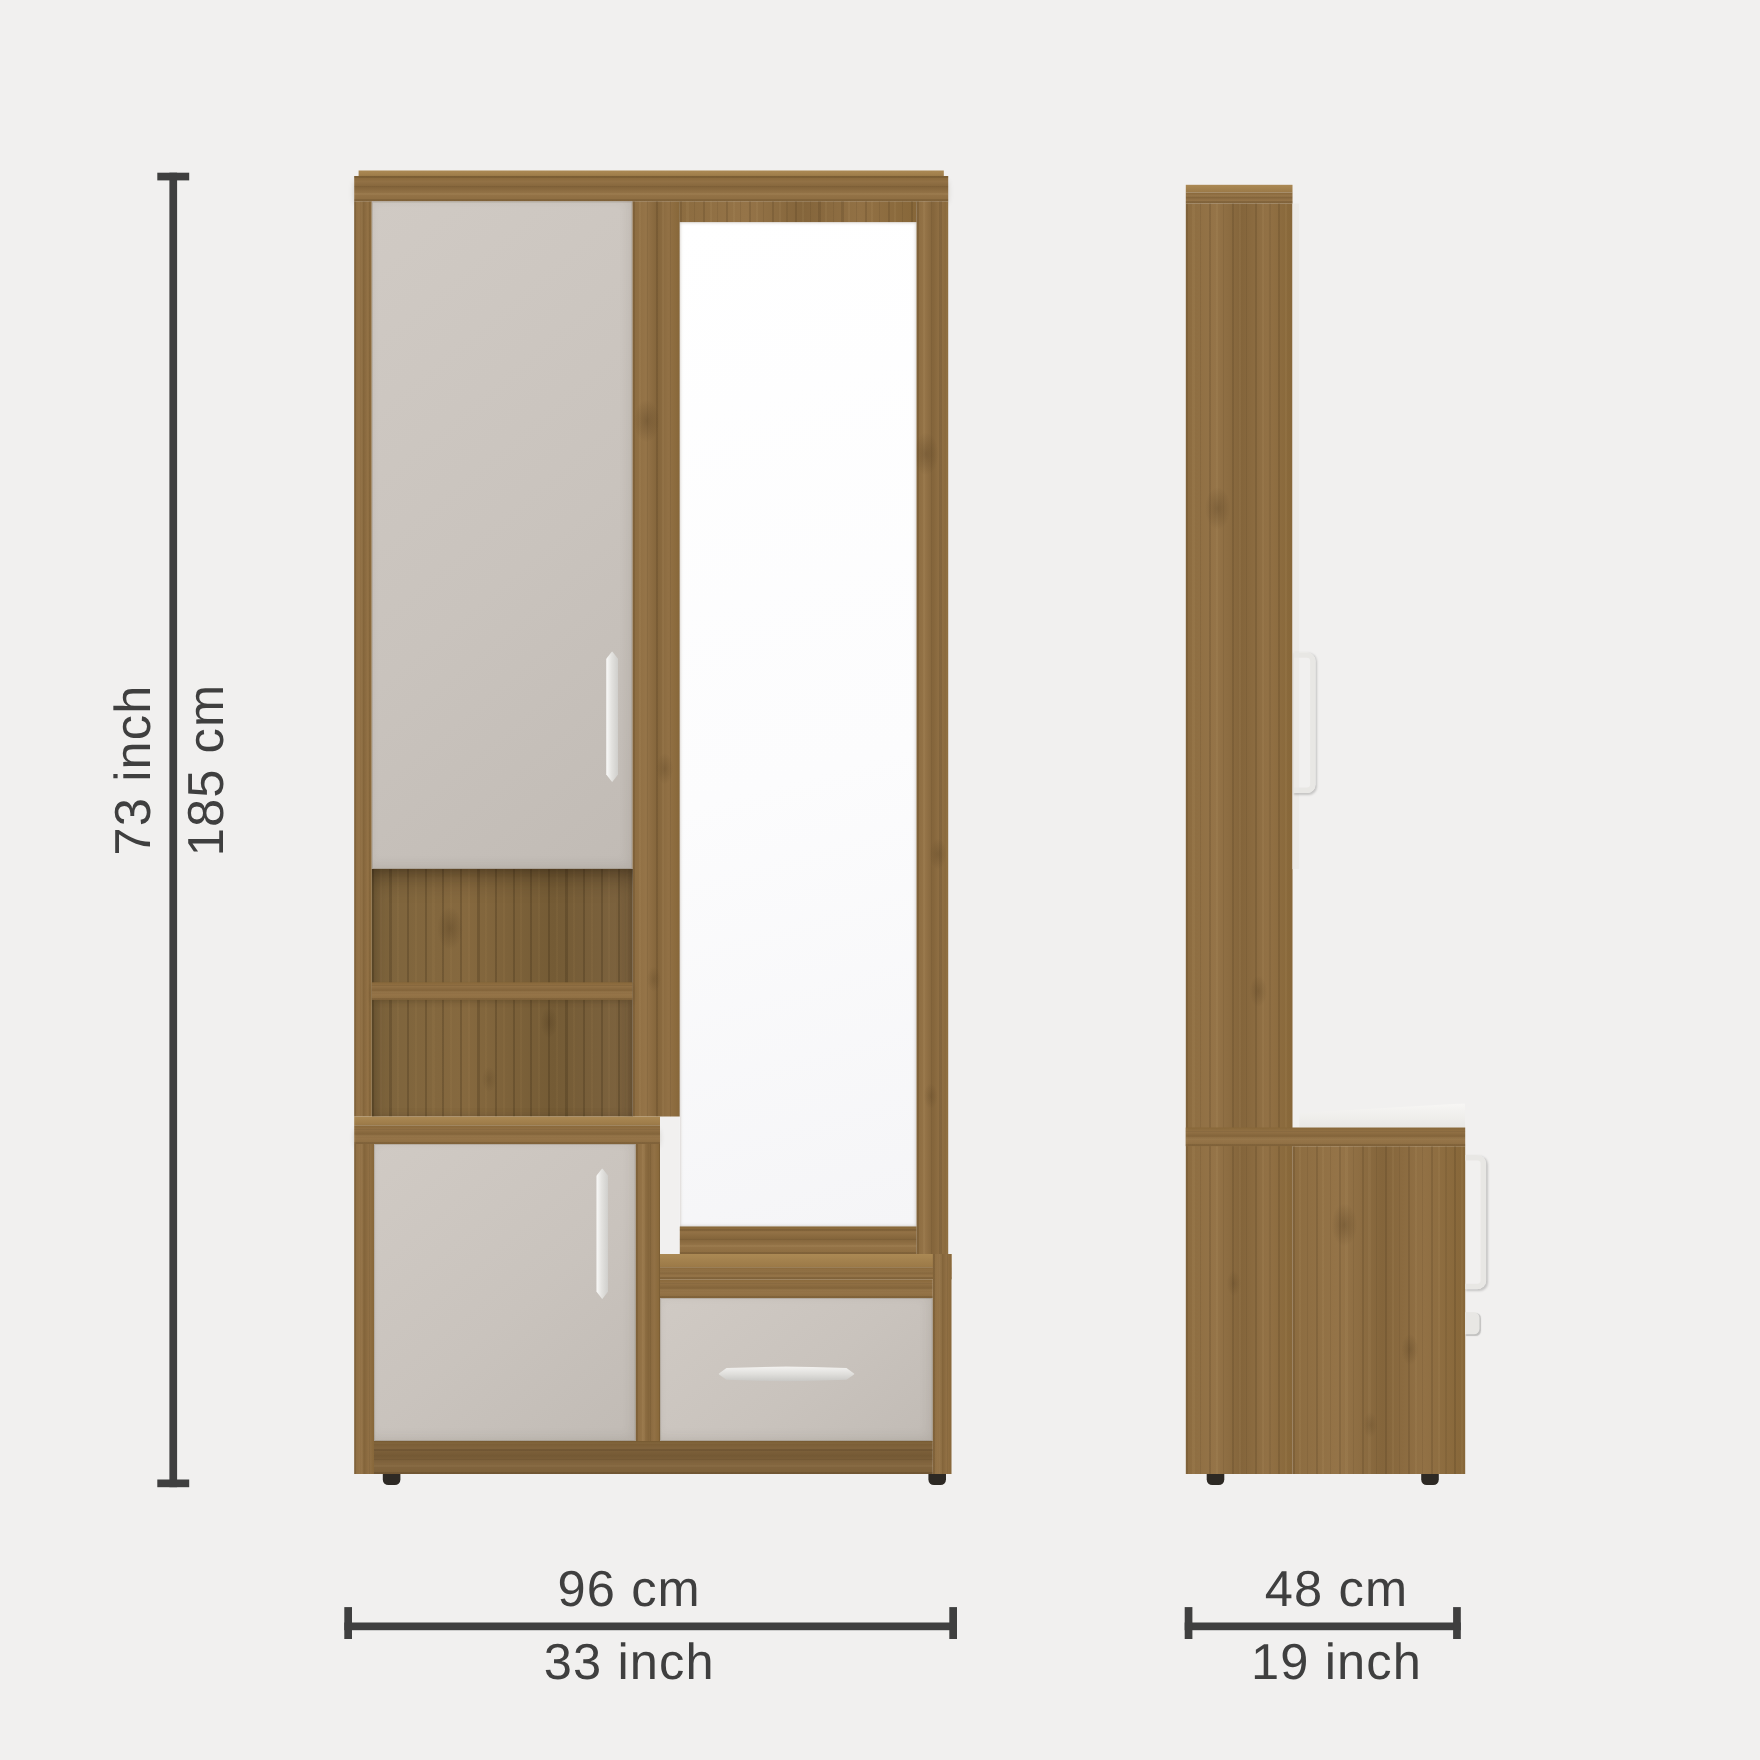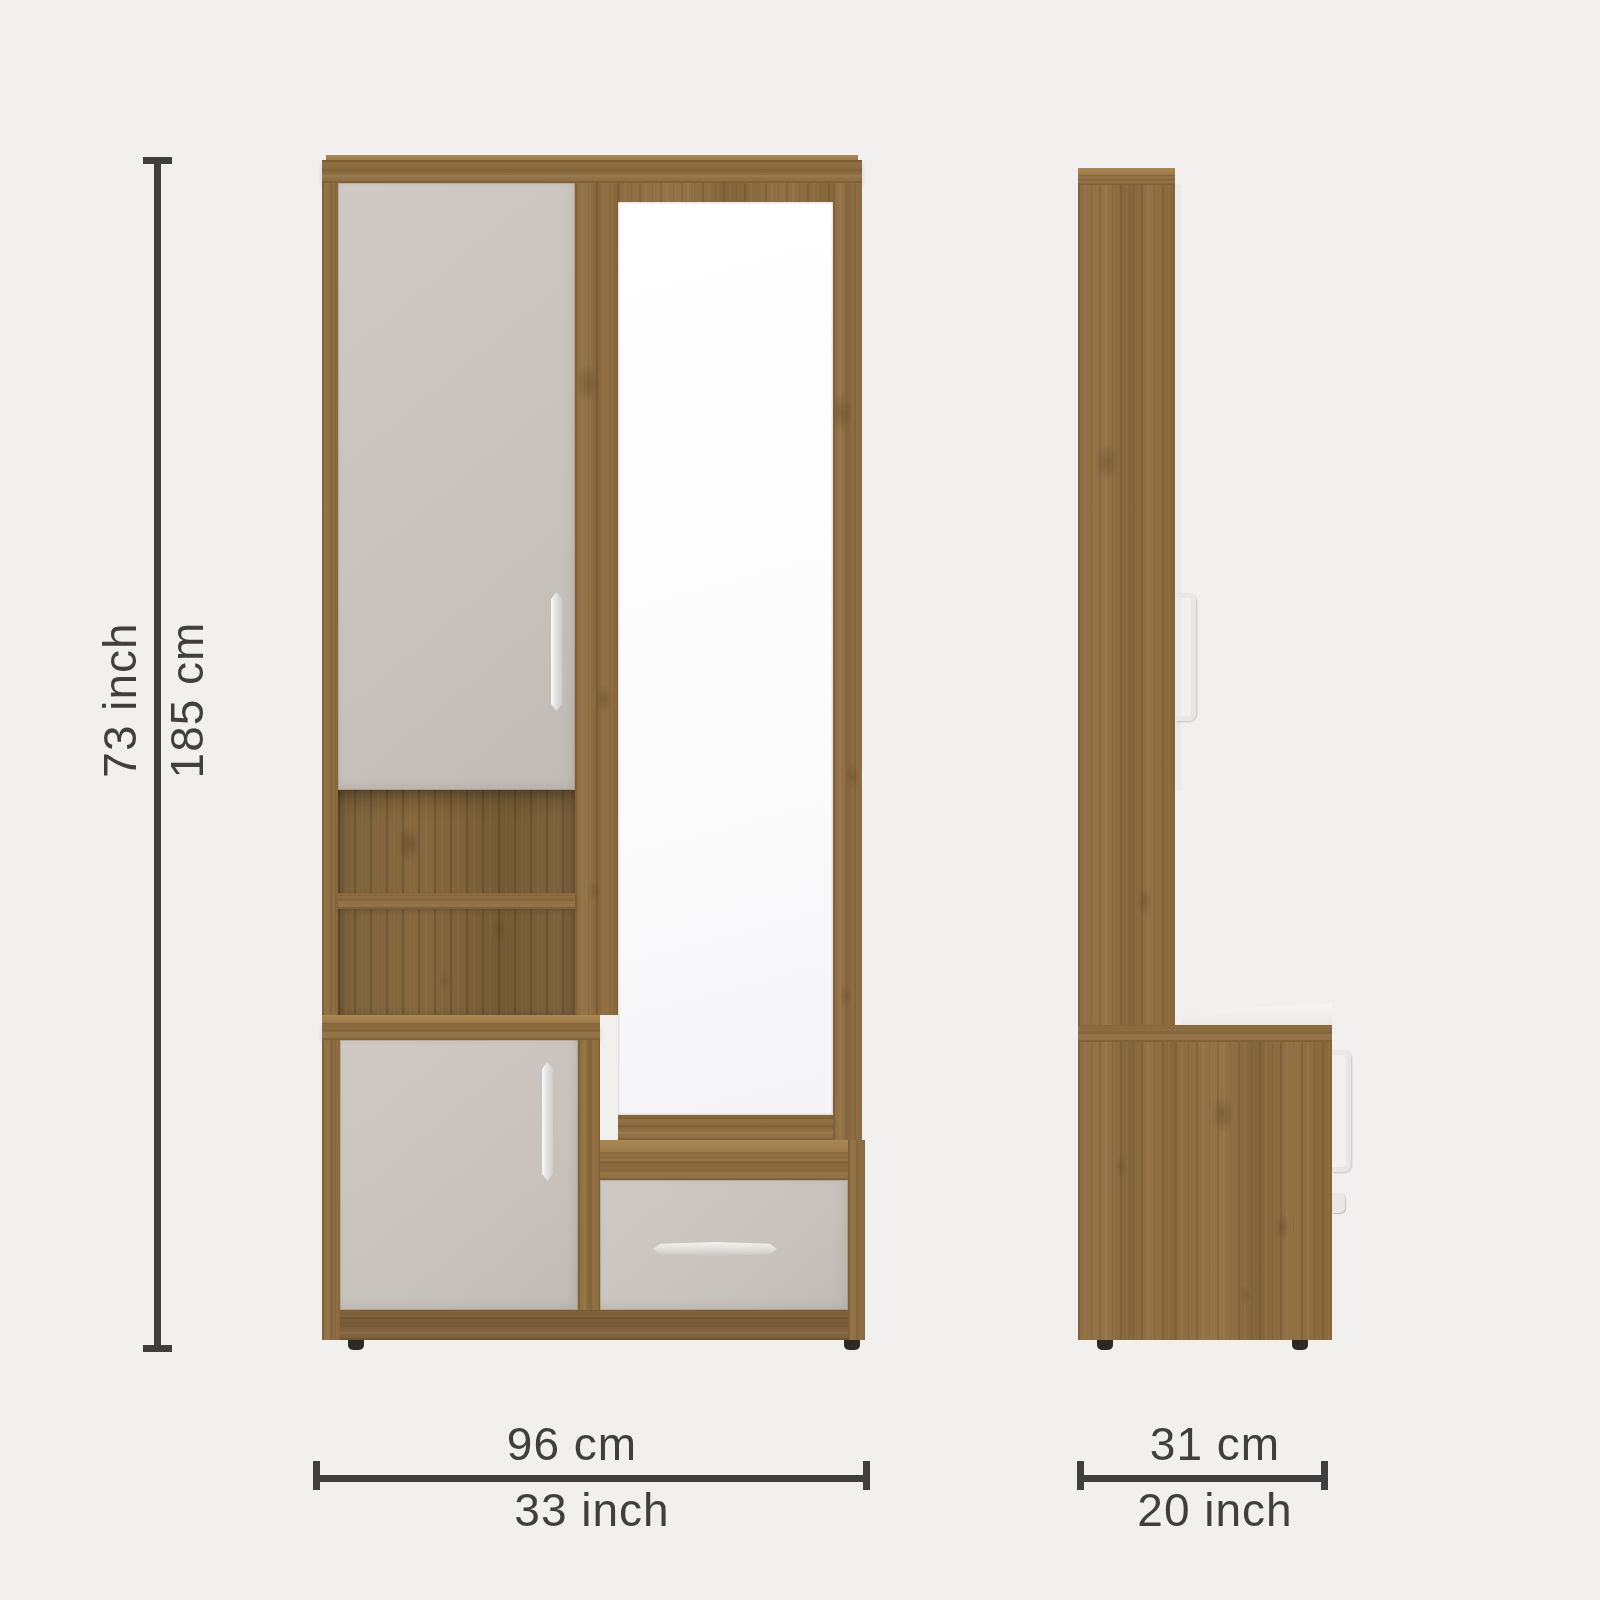--- a/index.html
+++ b/index.html
@@ -143,25 +143,25 @@
     <div class="abs foot" style="left:1097px;top:1340px;width:16px;height:10px"></div>
     <div class="abs foot" style="left:1292px;top:1340px;width:16px;height:10px"></div>
   </div>
 
   
   <div style="display:contents">
     <div class="abs dim" style="left:313px;top:1475px;width:557px;height:7px"></div>
     <div class="abs dim" style="left:313px;top:1461px;width:7px;height:29px"></div>
     <div class="abs dim" style="left:863px;top:1461px;width:7px;height:29px"></div>
     <div class="abs dim-label ctr" style="left:572px;top:1444px">96 cm</div>
-    <div class="abs dim-label ctr" style="left:592px;top:1510px">33 inch</div>
+    <div class="abs dim-label ctr" style="left:572px;top:1510px">33 inch</div>
   </div>
 
   
   <div style="display:contents">
     <div class="abs dim" style="left:1077px;top:1475px;width:251px;height:7px"></div>
     <div class="abs dim" style="left:1077px;top:1461px;width:7px;height:29px"></div>
     <div class="abs dim" style="left:1321px;top:1461px;width:7px;height:29px"></div>
-    <div class="abs dim-label ctr" style="left:1215px;top:1444px">31 cm</div>
-    <div class="abs dim-label ctr" style="left:1215px;top:1510px">20 inch</div>
+    <div class="abs dim-label ctr" style="left:1215px;top:1444px">48 cm</div>
+    <div class="abs dim-label ctr" style="left:1215px;top:1510px">19 inch</div>
   </div>
 
 </div>
 
 </body></html>

